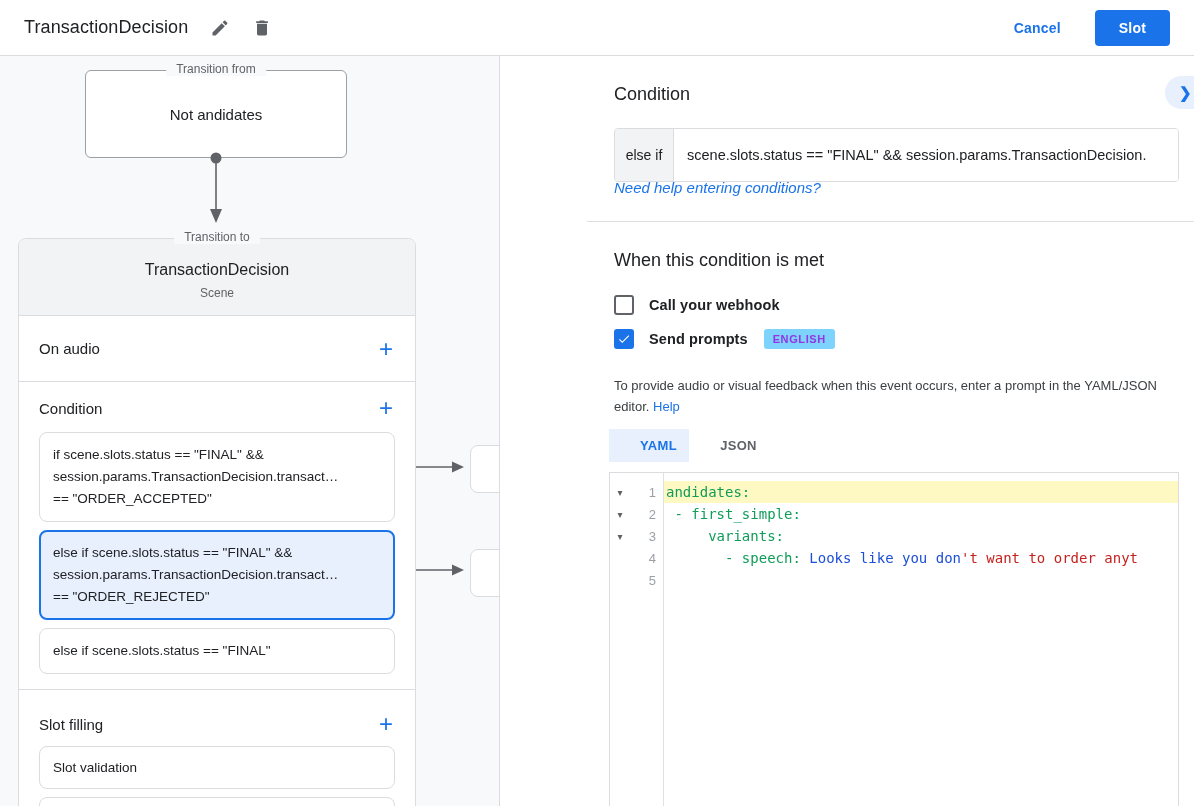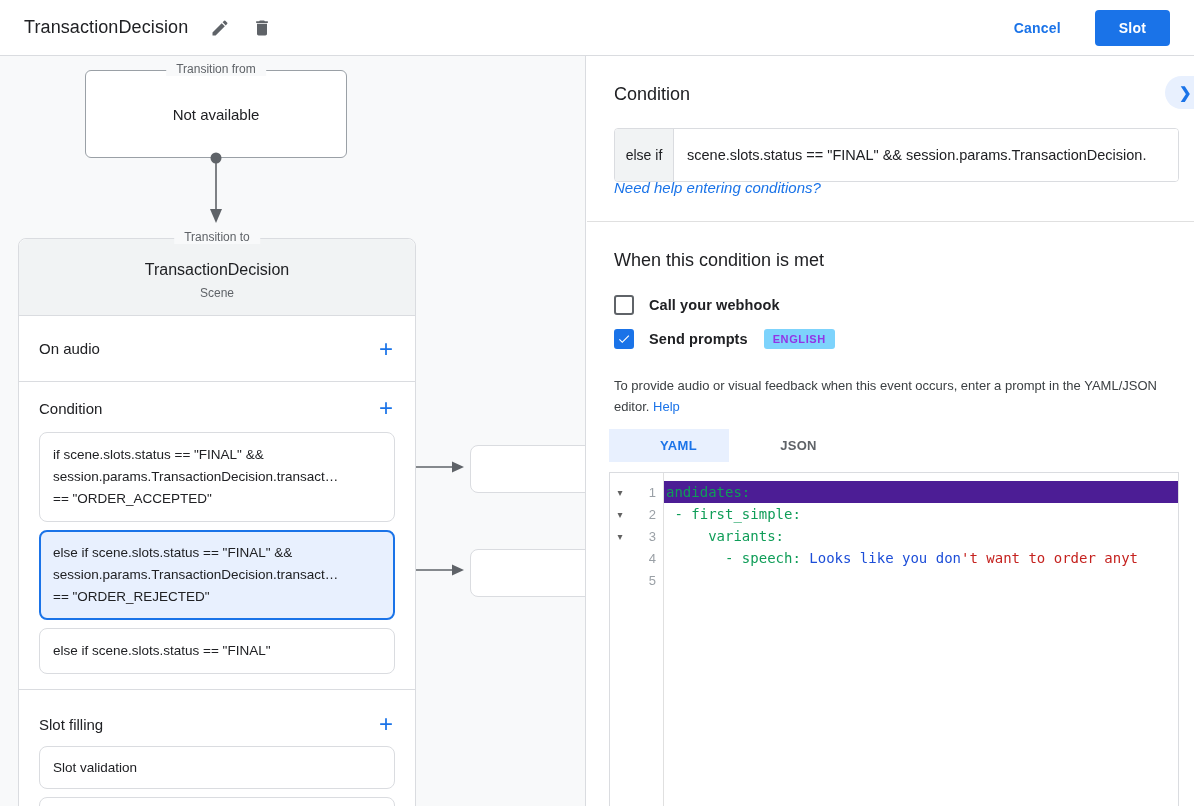--- a/index.html
+++ b/index.html
@@ -15,21 +15,21 @@
   .icon-btn svg { fill:#5f6368; }
   .edit-btn { margin-left:18px; }
   .del-btn { margin-left:14px; }
   .topbar .spacer { flex:1; }
   .cancel-btn { background:none; border:none; color:#1a73e8; font-size:14px; font-weight:700;
                 letter-spacing:.2px; cursor:pointer; margin-right:34px; font-family:inherit; }
   .save-btn { background:#1a73e8; color:#fff; border:none; border-radius:4px; height:36px;
               padding:0 24px; font-size:14px; font-weight:700; letter-spacing:.2px; cursor:pointer; font-family:inherit; }
 
   
-  .canvas { position:absolute; top:56px; left:0; width:586px; height:750px;
+  .canvas { position:absolute; top:56px; left:0; width:500px; height:750px;
             background:#f8f9fa; border-right:1px solid #dadce0; overflow:hidden; }
   .legend { position:absolute; top:-9px; left:50%; transform:translateX(-50%);
             background:#f8f9fa; padding:0 10px; font-size:12px; color:#5f6368; white-space:nowrap; }
 
   .tfrom { position:absolute; left:85px; top:14px; width:262px; height:88px;
            background:#fff; border:1px solid #9aa0a6; border-radius:6px; }
   .tfrom .val { position:absolute; top:50%; left:0; right:0; transform:translateY(-50%);
                 text-align:center; font-size:15px; color:#202124; }
 
   .conn-svg { position:absolute; top:0; left:0; pointer-events:none; }
@@ -89,35 +89,35 @@
   .chk.checked { background:#1a73e8; border-color:#1a73e8; display:flex; align-items:center; justify-content:center; }
   .chk-label { font-size:14.5px; font-weight:700; color:#202124; margin-left:15px; letter-spacing:.1px; }
   .lang-badge { margin-left:16px; background:#7dd3fc; color:#9334e6; font-size:11px; font-weight:700;
                 letter-spacing:.6px; padding:4px 9px; border-radius:3px; }
 
   .rp-desc { position:absolute; top:319px; left:27px; width:566px; font-size:13px;
              line-height:21px; color:#3c4043; }
   .rp-desc a { color:#1a73e8; text-decoration:none; cursor:pointer; }
 
   .tabs { position:absolute; top:373px; left:22px; display:flex; }
-  .tab { width:120px; height:33px; display:flex; align-items:center; justify-content:center;
+  .tab { width:80px; height:33px; display:flex; align-items:center; justify-content:center;
          font-size:13px; font-weight:700; letter-spacing:.3px; color:#5f6368; cursor:pointer;padding-left:19px; }
   .tab.active { background:#e8f0fe; color:#1a73e8; }
 
   .editor { position:absolute; top:416px; left:22px; width:570px; height:345px;
             border:1px solid #dadce0; background:#fff; display:flex; font-family:"DejaVu Sans Mono",monospace; }
   .gutter { width:54px; border-right:1px solid #e0e0e0; padding-top:8px; background:#fff; flex:none; }
   .gut-row { height:22px; display:flex; align-items:center; }
   .gut-row .fold { width:20px; text-align:center; font-size:10px; color:#616161;
                    font-family:"Liberation Sans",sans-serif; cursor:pointer; }
   .gut-row .lnum { flex:1; text-align:right; padding-right:7px; font-size:13px; color:#9aa0a6;
                    font-family:"Liberation Sans",sans-serif; }
   .code-area { flex:1; padding-top:8px; overflow:hidden; cursor:text; }
   .code-row { height:22px; line-height:22px; font-size:14px; white-space:pre; padding-left:2px; }
-  .code-row.sel { background:#4c1d95; }
+  .code-row.sel { background:#fef9c3; }
   .tok-key { color:#0f9d58; }
   .tok-plain { color:#1d4ed8; }
   .tok-str { color:#c5221f; }
 </style>
 </head>
 <body>
 
 <div id="app">
 
   <div class="topbar">
@@ -134,21 +134,21 @@
     </button>
     <div class="spacer"></div>
     <button class="cancel-btn">Cancel</button>
     <button class="save-btn">Slot</button>
   </div>
 
   <div class="canvas">
 
     <div class="tfrom">
       <span class="legend">Transition from</span>
-      <div class="val">Not available</div>
+      <div class="val">Not andidates</div>
     </div>
 
     <svg class="conn-svg" width="586" height="750" viewBox="0 0 586 750">
       <circle cx="216" cy="102" r="5.5" fill="#5f6368"></circle>
       <line x1="216" y1="102" x2="216" y2="156" stroke="#5f6368" stroke-width="1.6"></line>
       <polygon points="216,167 210,153 222,153" fill="#5f6368"></polygon>
       <circle cx="397" cy="411" r="4.5" fill="#5f6368"></circle>
       <line x1="397" y1="411" x2="456" y2="411" stroke="#5f6368" stroke-width="1.4"></line>
       <polygon points="464,411 452,405.5 452,416.5" fill="#5f6368"></polygon>
       <circle cx="397" cy="514" r="4.5" fill="#5f6368"></circle>

